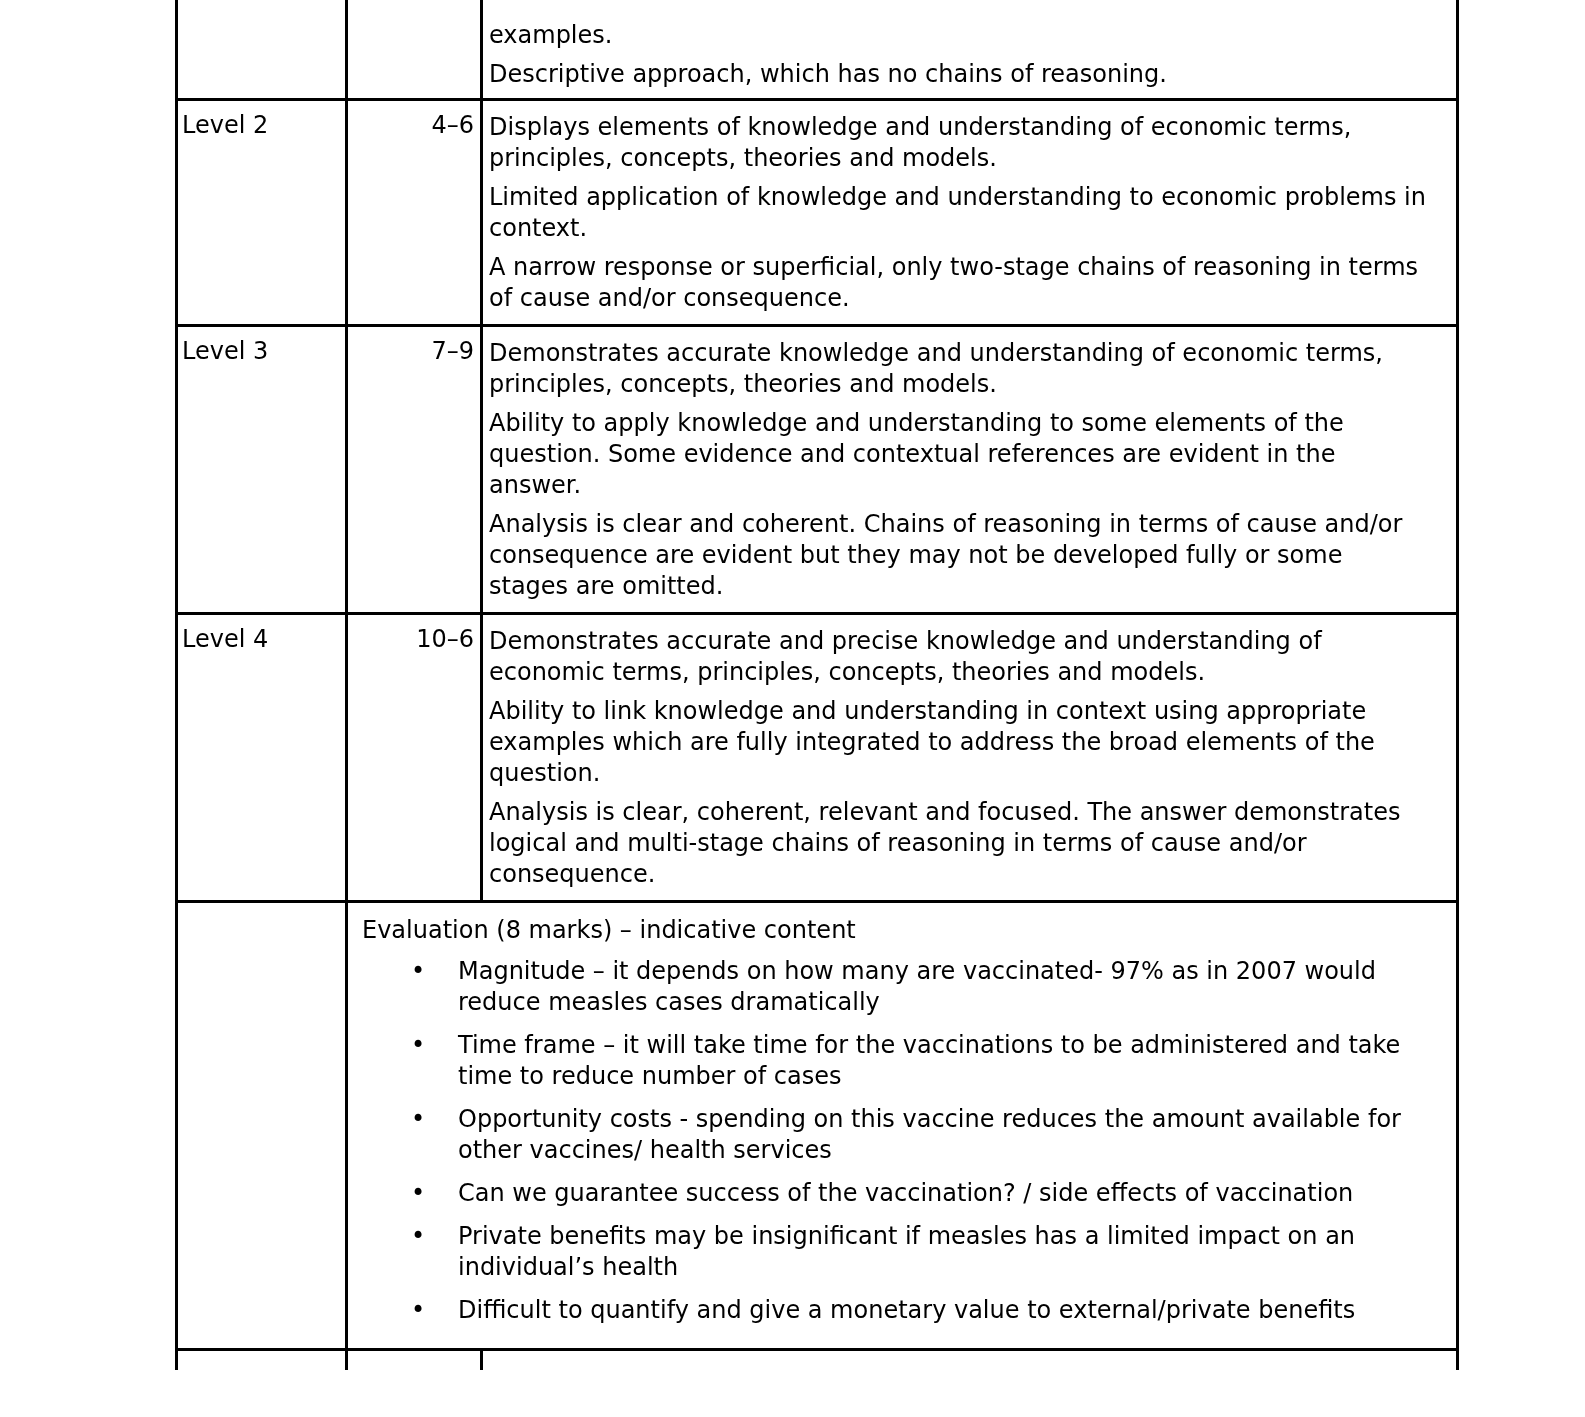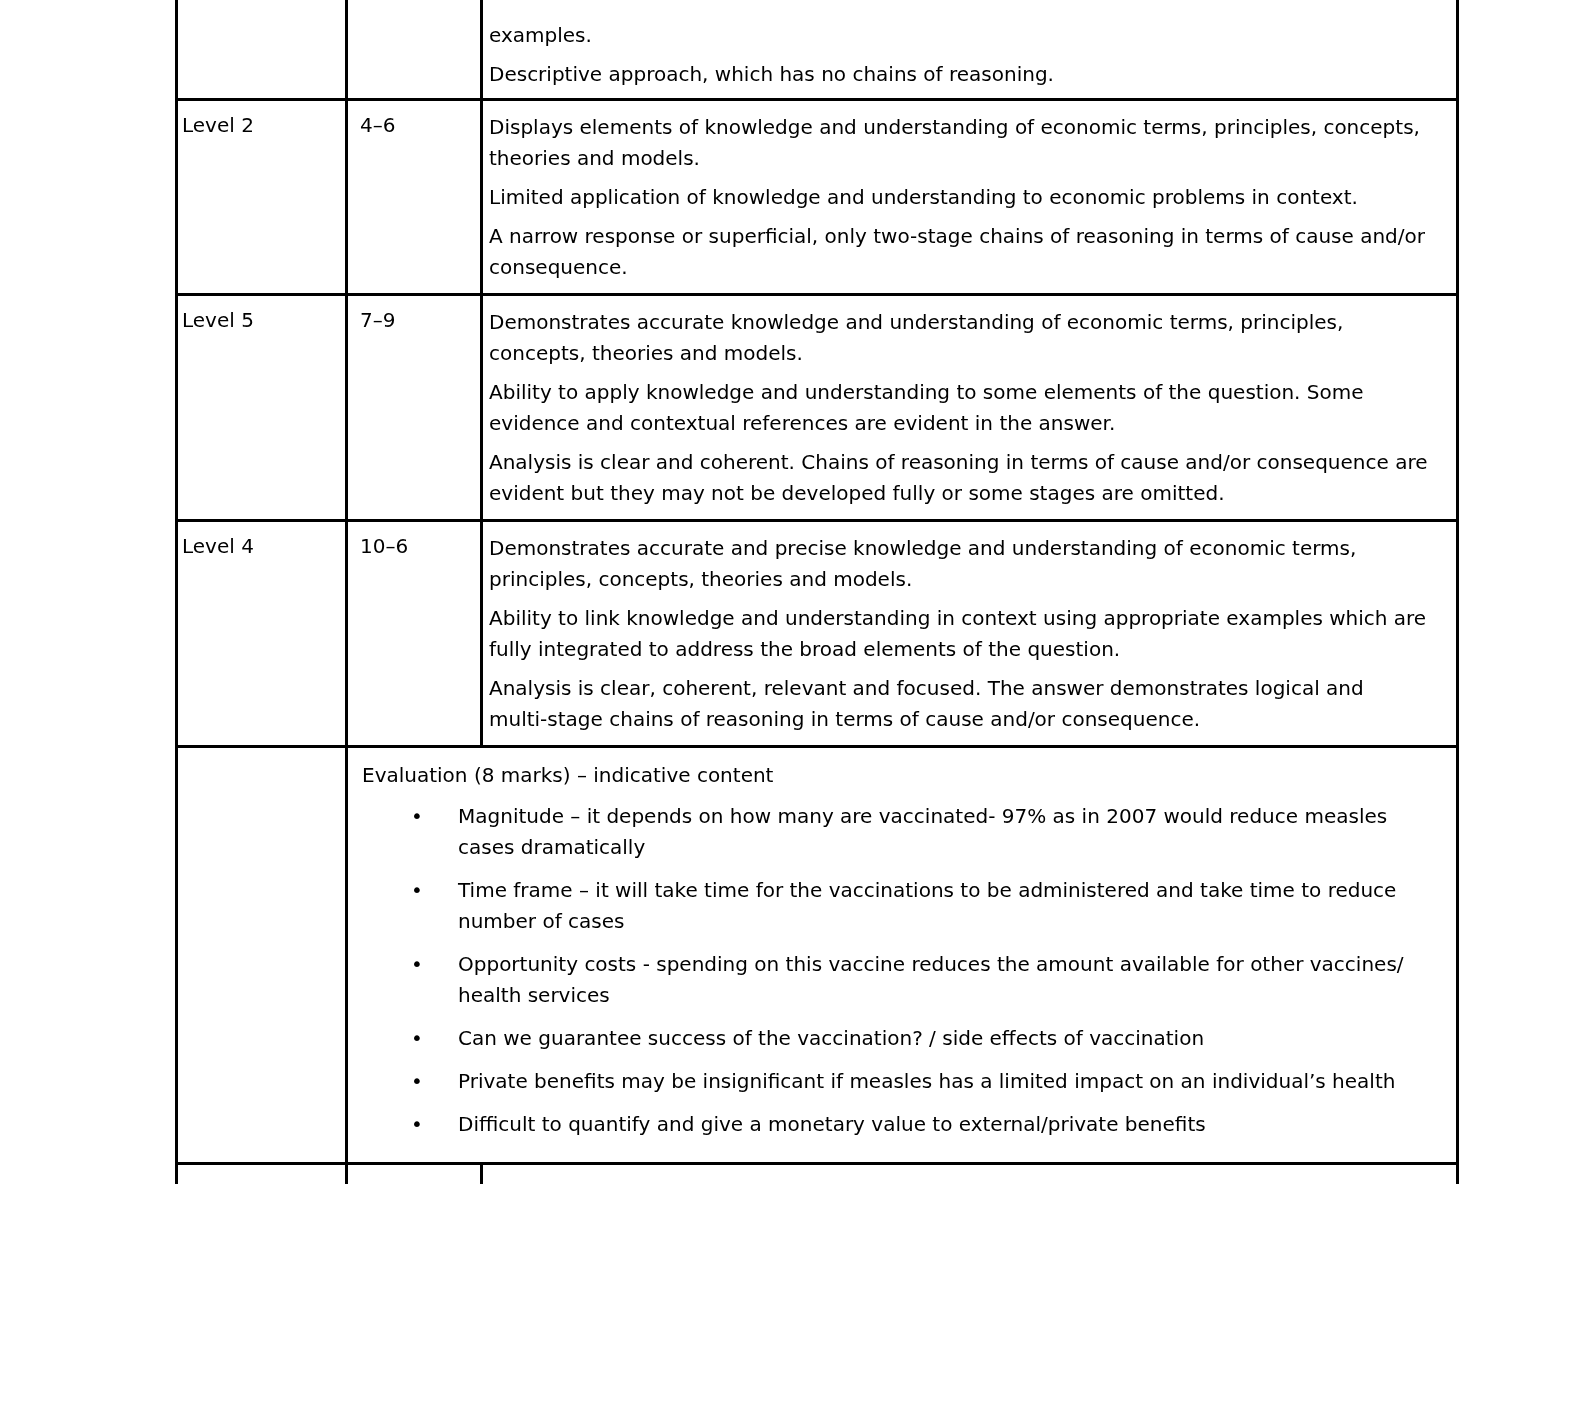--- a/index.html
+++ b/index.html
@@ -18,32 +18,33 @@
     position: absolute;
     left: 175px;
     top: 0;
     width: 1281px;
     border-collapse: collapse;
     table-layout: fixed;
   }
   .doc-table td {
     border: 3px solid #000000;
     vertical-align: top;
-    font-size: 20px;
+    font-size: 24px;
     line-height: 31px;
   }
   .doc-table tr.row-partial-top td {
     border-top: none;
   }
   .cell-level {
     font-weight: normal;
     padding: 9px 10px 9px 4px;
   }
   .cell-marks {
     padding: 9px 6px 9px 12px;
+    text-align: right;
   }
   .cell-desc {
     padding: 11px 28px 10px 6px;
   }
   .cell-desc p + p {
     margin-top: 8px;
   }
   .row-partial-top .cell-desc {
     padding-top: 20px;
     padding-bottom: 8px;
@@ -101,21 +102,21 @@
     <td class="cell-level">Level 2</td>
     <td class="cell-marks">4–6</td>
     <td class="cell-desc">
       <p>Displays elements of knowledge and understanding of economic terms, principles, concepts, theories and models.</p>
       <p>Limited application of knowledge and understanding to economic problems in context.</p>
       <p>A narrow response or superficial, only two-stage chains of reasoning in terms of cause and/or consequence.</p>
     </td>
   </tr>
 
   <tr>
-    <td class="cell-level">Level 5</td>
+    <td class="cell-level">Level 3</td>
     <td class="cell-marks">7–9</td>
     <td class="cell-desc">
       <p>Demonstrates accurate knowledge and understanding of economic terms, principles, concepts, theories and models.</p>
       <p>Ability to apply knowledge and understanding to some elements of the question. Some evidence and contextual references are evident in the answer.</p>
       <p>Analysis is clear and coherent. Chains of reasoning in terms of cause and/or consequence are evident but they may not be developed fully or some stages are omitted.</p>
     </td>
   </tr>
 
   <tr>
     <td class="cell-level">Level 4</td>

